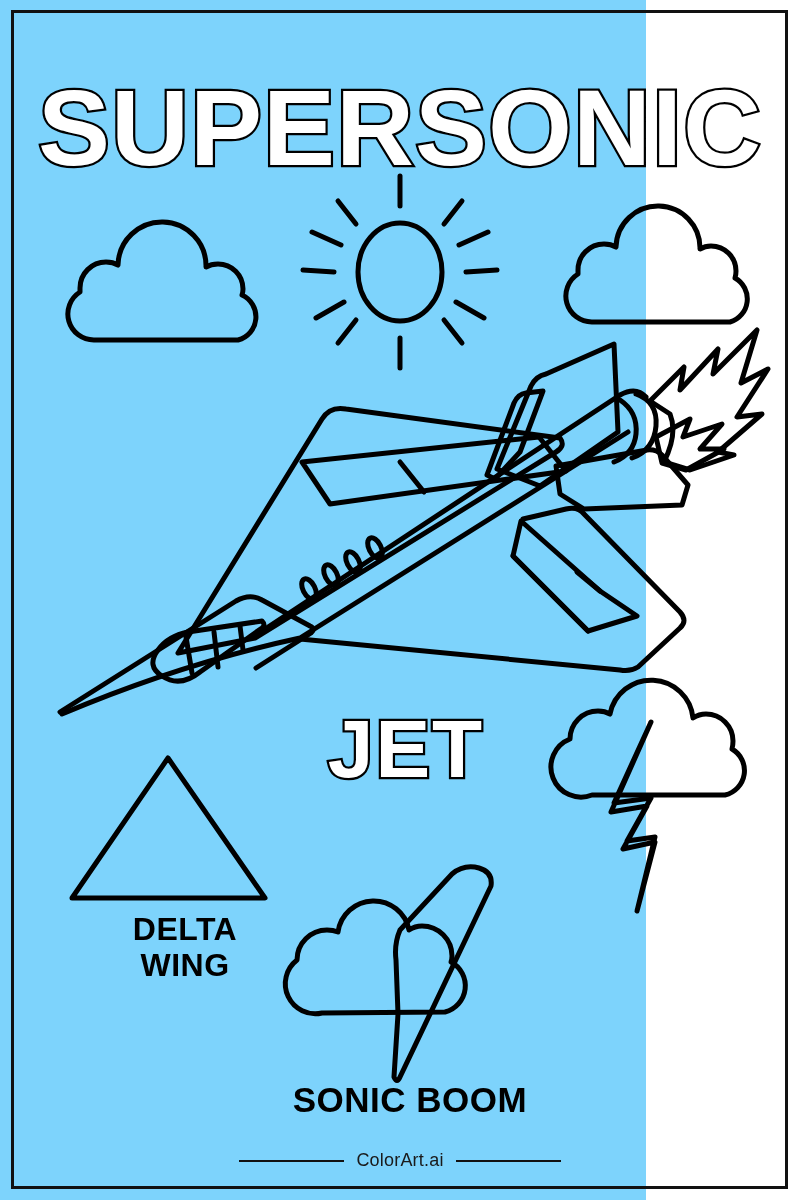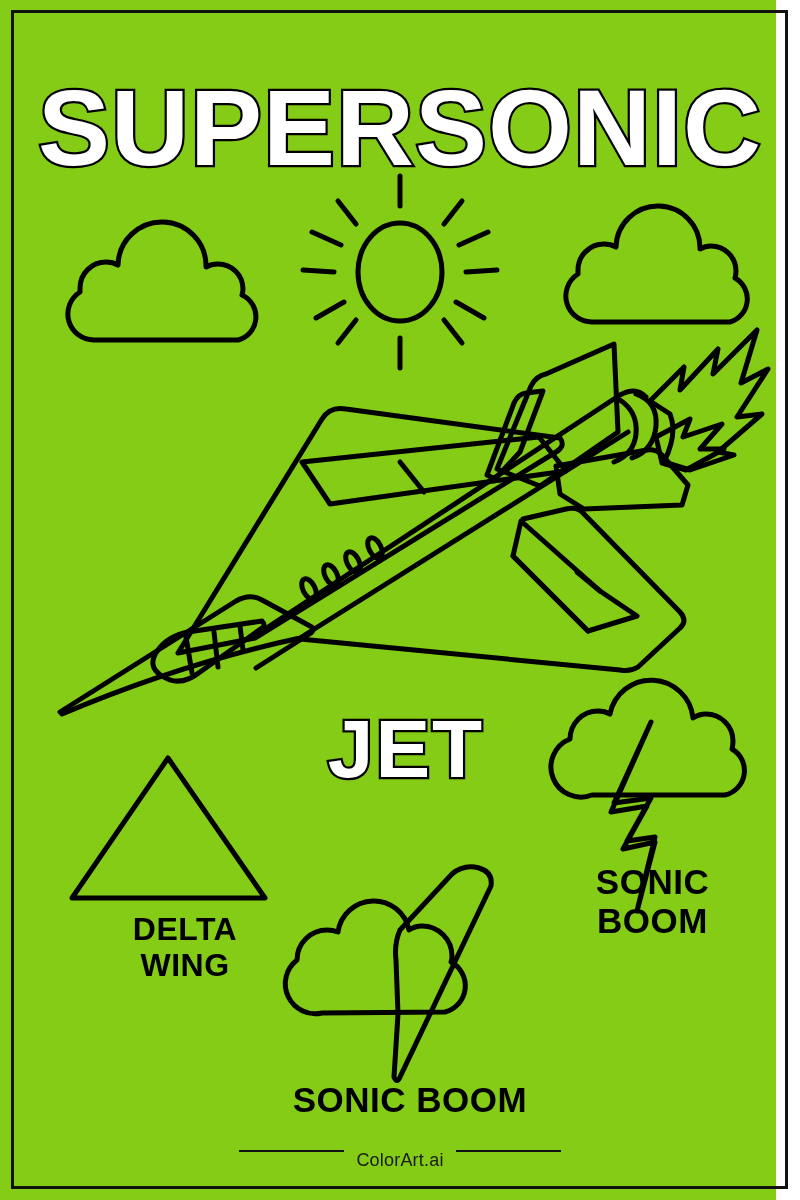--- a/index.html
+++ b/index.html
@@ -10,23 +10,23 @@
   body {
     width: 800px;
     height: 1200px;
     overflow: hidden;
     font-family: "Liberation Sans", sans-serif;
     position: relative;
   }
   #page {
     position: absolute;
     left: 0; top: 0;
-    width: 776px;
+    width: 646px;
     height: 1200px;
-    background: #84cc16;
+    background: #7dd3fc;
   }
   .page-border {
     position: absolute;
     left: 11px;
     top: 10px;
     width: 777px;
     height: 1179px;
     border: 3px solid #111111;
     box-sizing: border-box;
   }
@@ -64,21 +64,21 @@
     top: 1080px;
     width: 330px;
     font-size: 35px;
   }
   .footer {
     position: absolute;
     left: 0;
     top: 1150px;
     width: 800px;
     display: flex;
-    align-items: flex-start;
+    align-items: center;
     justify-content: center;
     gap: 12px;
   }
   .footer-rule {
     width: 105px;
     height: 2px;
     background: #111111;
   }
   .footer-text {
     font-family: "Liberation Sans", sans-serif;
@@ -305,22 +305,20 @@
                Q 394 944 400 930
                L 452 874
                Q 464 864 479 868 Z"></path>
     </g>
 
   </svg>
 
   <div class="label" id="label-delta-wing">DELTA
 WING</div>
 
-  <div class="label" id="label-sonic-boom-right">SONIC
-BOOM</div>
 
   <div class="label" id="label-sonic-boom-bottom">SONIC BOOM</div>
 
   <div class="footer">
     <div class="footer-rule"></div>
     <div class="footer-text">ColorArt.ai</div>
     <div class="footer-rule"></div>
   </div>
 
 </div>

